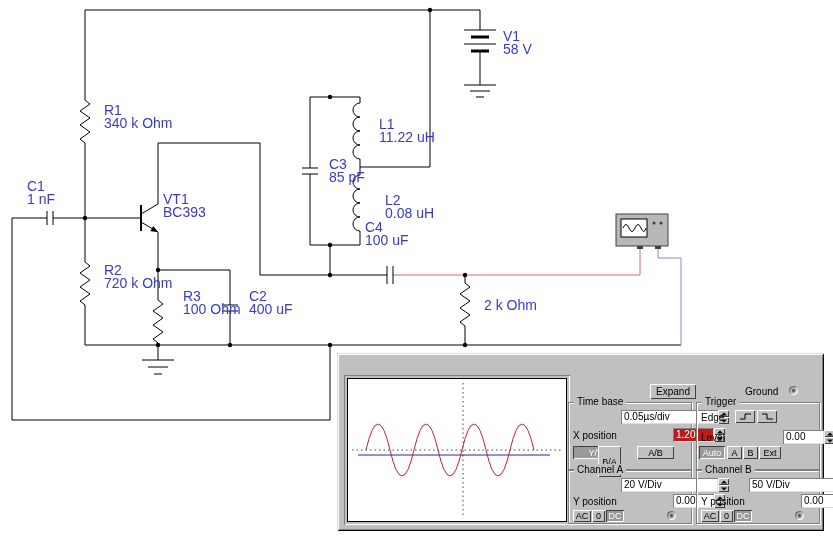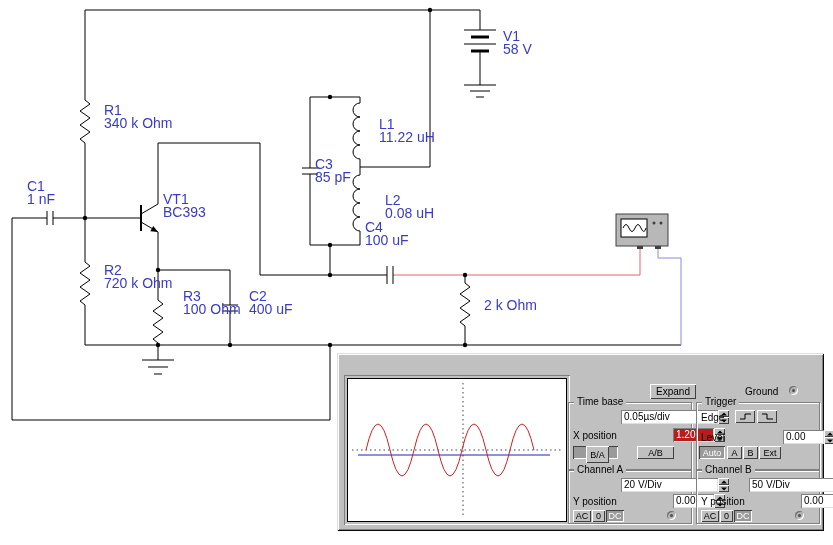--- a/index.html
+++ b/index.html
@@ -189,21 +189,21 @@
       <span>720 k Ohm</span>
     </div>
   <div class="clabel" style="left:183px;top:290px">
       <span>R3</span>
       <span>100 Ohm</span>
     </div>
   <div class="clabel" style="left:249px;top:290px">
       <span>C2</span>
       <span>400 uF</span>
     </div>
-  <div class="clabel" style="left:315px;top:158px">
+  <div class="clabel" style="left:329px;top:158px">
       <span>C3</span>
       <span>85 pF</span>
     </div>
   <div class="clabel" style="left:379px;top:118px">
       <span>L1</span>
       <span>11.22 uH</span>
     </div>
   <div class="clabel" style="left:385px;top:194px">
       <span>L2</span>
       <span>0.08 uH</span>
@@ -245,21 +245,21 @@
       </div>
       <span class="glabel" style="left:4px;top:27px">X position</span>
       <div class="ctrl" style="left:56px;top:25px;width:52px">
         <div class="field sel">1.20</div>
         <div class="spin">
           <div class="spin-b up"></div>
           <div class="spin-b down"></div>
         </div>
       </div>
       <div class="pbtn sel" style="left:4px;top:43px;width:45px;height:13px">Y/T</div>
-      <div class="pbtn" style="left:17px;top:43px;width:23px;height:17px">B/A</div>
+      <div class="pbtn" style="left:29px;top:43px;width:23px;height:31px">B/A</div>
       <div class="pbtn" style="left:68px;top:43px;width:37px;height:13px">A/B</div>
     </div>
 
     <div class="group" style="left:359px;top:49px;width:122px;height:66px">
       <span class="gtitle">Trigger</span>
       <span class="glabel" style="left:4px;top:9px">Edge</span>
       <div class="pbtn" style="left:38px;top:7px;width:20px;height:13px">
         <svg width="13" height="9">
             <polyline points="1,7 6,7 6,2 12,2" fill="none" stroke="#000"></polyline>
           </svg>

